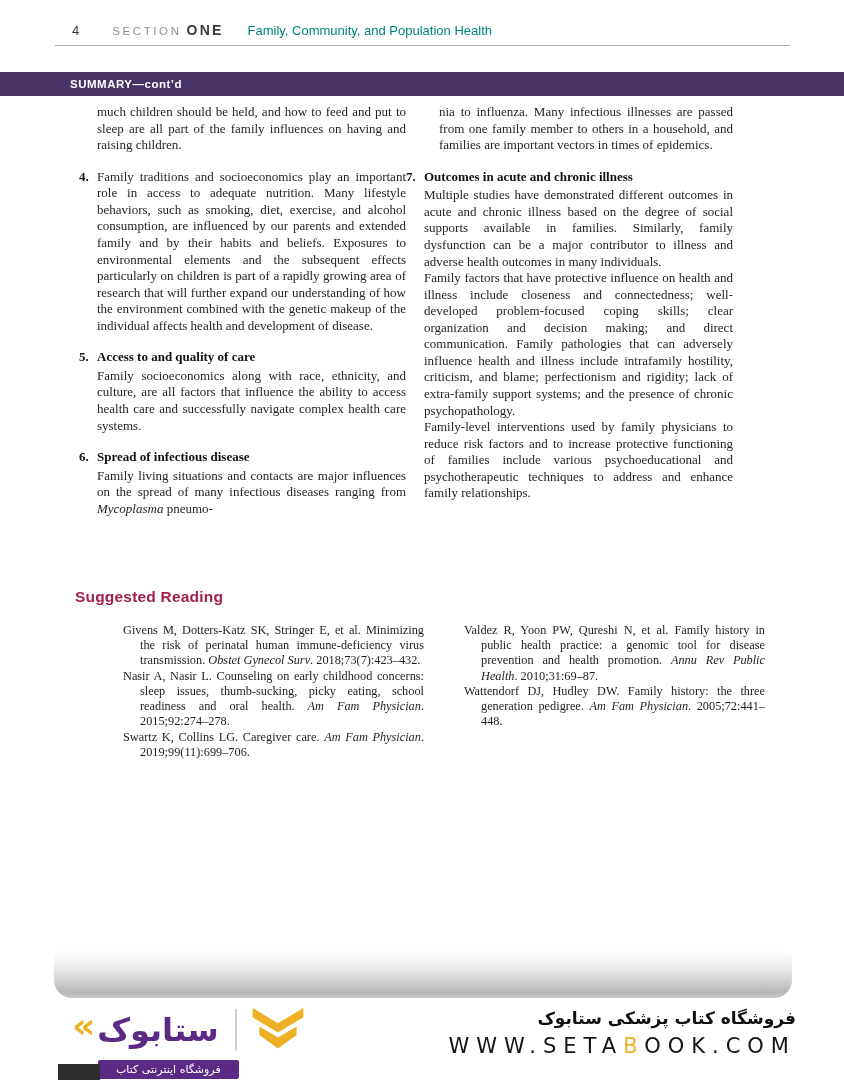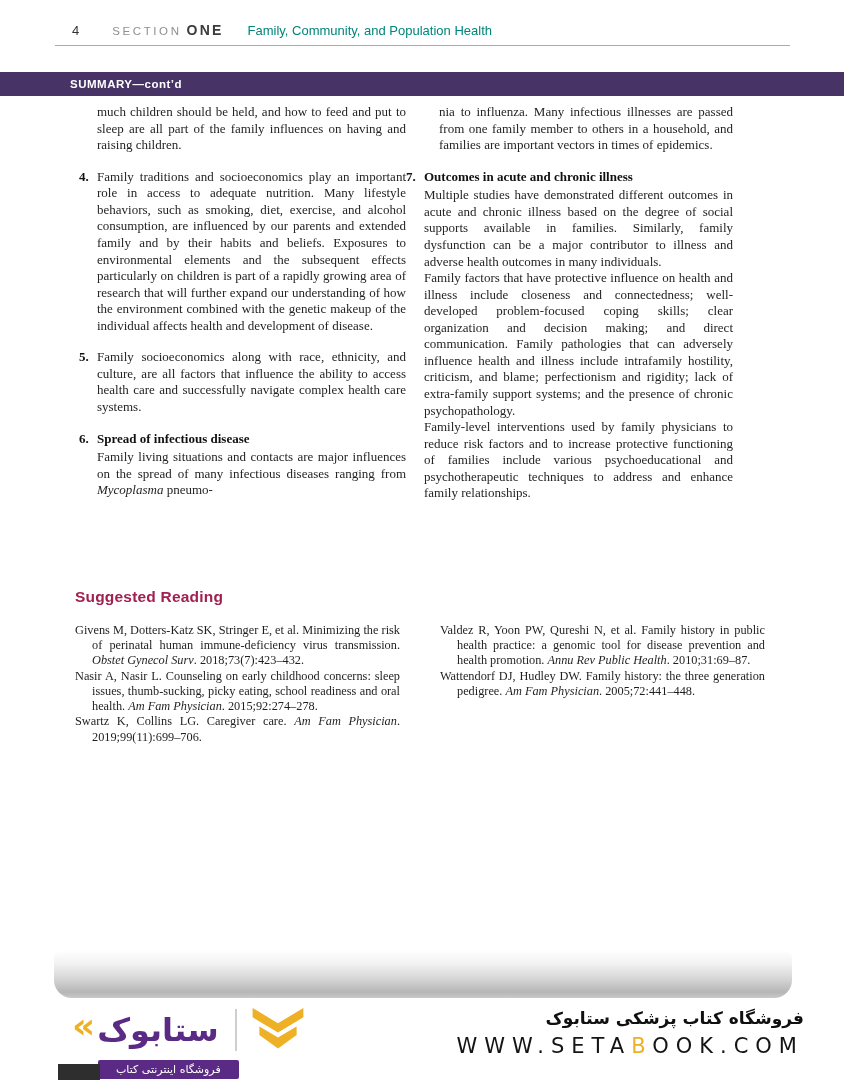--- a/index.html
+++ b/index.html
@@ -39,34 +39,34 @@
   .sum-item{position:relative;margin-top:15px;padding-left:18px;}
   .item-num{position:absolute;left:0;top:0;font-weight:700;color:#111;}
   .item-head{font-weight:700;color:#111;margin-bottom:2px;}
   .item-body{margin:0;text-align:justify;}
   .item-body em{font-style:italic;}
 
   
   .reading{position:absolute;top:588px;left:75px;width:690px;}
   .reading-title{font-family:"Liberation Sans",sans-serif;color:var(--maroon);
                  font-size:15.5px;font-weight:600;letter-spacing:0.2px;margin:0 0 17px 0;}
-  .refs{display:flex;gap:40px;font-size:12.3px;line-height:1.24;color:#1e1e1e;}
+  .refs{display:flex;gap:40px;font-size:12.3px;line-height:1.24;color:#1e1e1e;margin-left:48px;}
   .refcol{width:331px;}
   .ref{margin:0;text-align:justify;text-indent:-17px;padding-left:17px;}
   .ref em{font-style:italic;}
 
   
   .scan-shadow{position:absolute;top:950px;left:54px;width:738px;height:48px;
                border-radius:8px 8px 18px 18px;
                background:linear-gradient(180deg,#ffffff 0%,#f2f2f2 28%,#d8d8d8 58%,#b6b6b6 88%,#c9c9c9 100%);
                filter:blur(0.7px);}
 
   
   .site-footer{position:absolute;top:1000px;left:0;width:100%;height:80px;background:#fff;}
-  .footer-right{position:absolute;right:40px;top:8px;text-align:right;
+  .footer-right{position:absolute;right:48px;top:8px;text-align:right;
                 font-family:"Liberation Sans",sans-serif;}
   .store-title{font-size:17px;font-weight:700;direction:rtl;color:#101010;margin-bottom:6px;
                font-family:"DejaVu Sans",sans-serif;}
   .website{font-size:21px;font-weight:400;letter-spacing:7px;color:#141414;
            font-family:"DejaVu Sans",sans-serif;}
   .website .gold{color:var(--gold);}
 
   .logo{position:absolute;left:72px;top:8px;}
   .logo-row{display:flex;align-items:center;height:44px;}
   .guillemet{color:var(--gold);font-size:36px;font-weight:700;line-height:1;
@@ -102,20 +102,21 @@
     <div class="col left">
       <p class="cont-para">much children should be held, and how to feed and put to sleep are all part of the family influences on having and raising children.</p>
 
       <div class="sum-item">
         <span class="item-num">4.</span>
         <p class="item-body">Family traditions and socioeconomics play an important role in access to adequate nutrition. Many lifestyle behaviors, such as smoking, diet, exercise, and alcohol consumption, are influenced by our parents and extended family and by their habits and beliefs. Exposures to environmental elements and the subsequent effects particularly on children is part of a rapidly growing area of research that will further expand our understanding of how the environment combined with the genetic makeup of the individual affects health and development of disease.</p>
       </div>
 
       <div class="sum-item">
         <span class="item-num">5.</span>
+        <div class="item-head">Access to and quality of care</div>
         <p class="item-body">Family socioeconomics along with race, ethnicity, and culture, are all factors that influence the ability to access health care and successfully navigate complex health care systems.</p>
       </div>
 
       <div class="sum-item">
         <span class="item-num">6.</span>
         <div class="item-head">Spread of infectious disease</div>
         <p class="item-body"><span>Family living situations and contacts are major influences on the spread of many infectious diseases ranging from </span><em>Mycoplasma</em><span> pneumo-</span></p>
       </div>
     </div>
 

